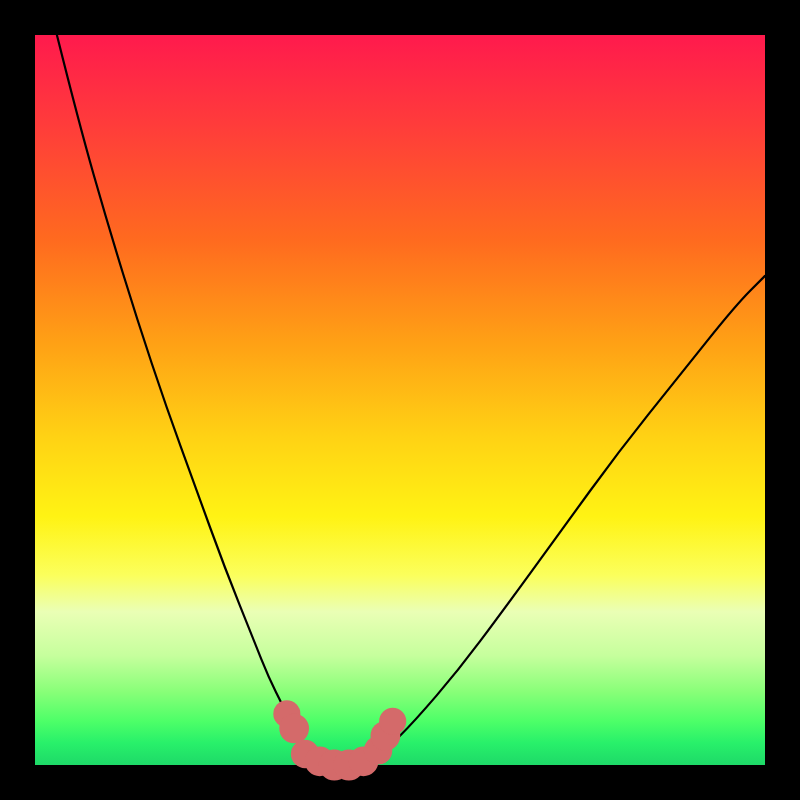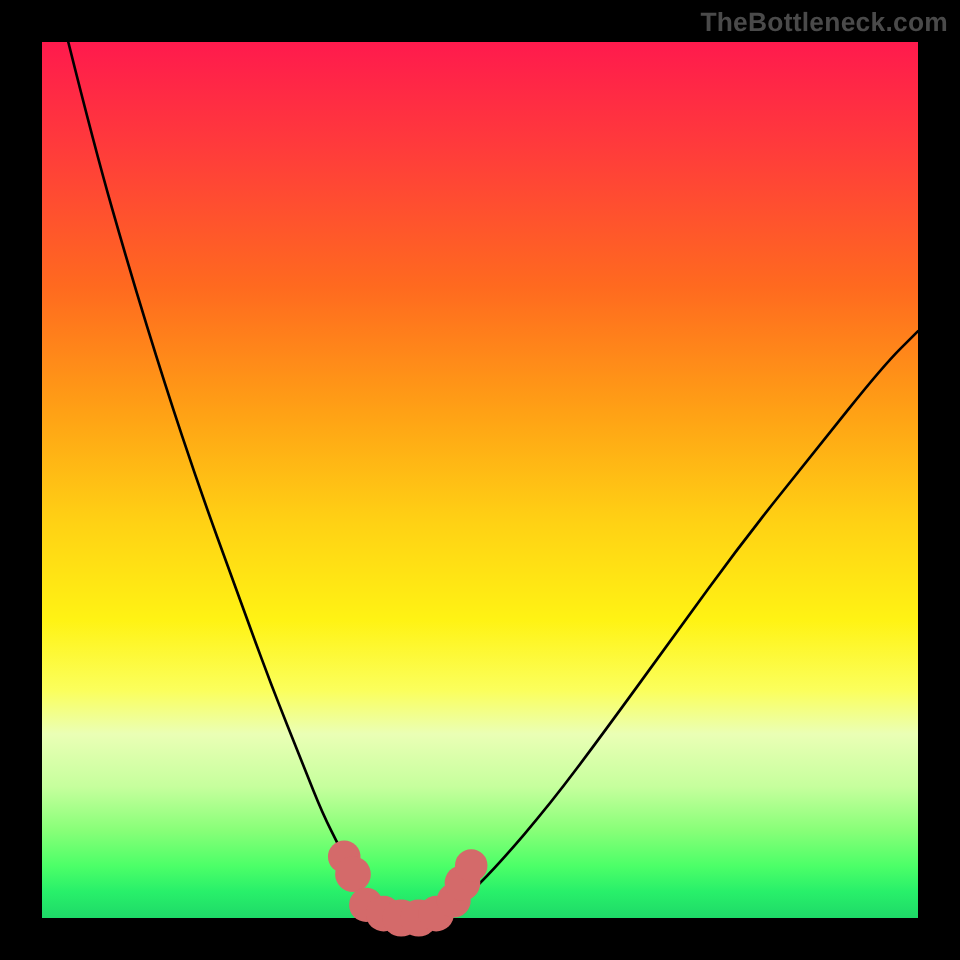--- a/index.html
+++ b/index.html
@@ -56,21 +56,20 @@
     width: 730px;
     height: 730px;
     overflow: visible;
   }
 </style>
 </head>
 <body>
 
 <div class="frame">
 
-  <div class="watermark">TheBottleneck.com</div>
 
   <div class="plot">
     <svg class="curve" viewBox="0 0 730 730" preserveAspectRatio="none">
       <path id="curve-path" fill="none" stroke="#000000" stroke-width="2.2" stroke-linecap="round" stroke-linejoin="round" d="M 21.90 0.00 Q 43.80 87.60 58.40 138.70 Q 73.00 189.80 87.60 237.25 Q 102.20 284.70 116.80 328.50 Q 131.40 372.30 146.00 412.45 Q 160.60 452.60 175.20 492.75 Q 189.80 532.90 204.40 569.40 Q 219.00 605.90 226.30 624.15 Q 233.60 642.40 240.90 657.00 Q 248.20 671.60 255.50 686.20 Q 262.80 700.80 266.45 708.10 Q 270.10 715.40 273.75 720.88 Q 277.40 726.35 277.40 726.35 Q 277.40 726.35 284.70 728.17 Q 292.00 730.00 299.30 730.00 Q 306.60 730.00 313.90 730.00 Q 321.20 730.00 328.50 728.17 Q 335.80 726.35 335.80 726.35 Q 335.80 726.35 343.10 720.88 Q 350.40 715.40 365.00 700.80 Q 379.60 686.20 401.50 660.65 Q 423.40 635.10 445.30 605.90 Q 467.20 576.70 496.40 536.55 Q 525.60 496.40 554.80 456.25 Q 584.00 416.10 613.20 379.60 Q 642.40 343.10 671.60 306.60 Q 700.80 270.10 715.40 255.50 T 730.00 240.90"></path>
       <g id="marker-group">
           <circle cx="251.85" cy="678.90" r="13.54" fill="#d46a6a" stroke="#b14f4f" stroke-width="0"></circle>
           <circle cx="259.15" cy="693.50" r="14.86" fill="#d46a6a" stroke="#b14f4f" stroke-width="0"></circle>
           <circle cx="270.10" cy="719.05" r="14.20" fill="#d46a6a" stroke="#b14f4f" stroke-width="0"></circle>
           <circle cx="284.70" cy="726.35" r="14.86" fill="#d46a6a" stroke="#b14f4f" stroke-width="0"></circle>
           <circle cx="299.30" cy="730.00" r="15.51" fill="#d46a6a" stroke="#b14f4f" stroke-width="0"></circle>

